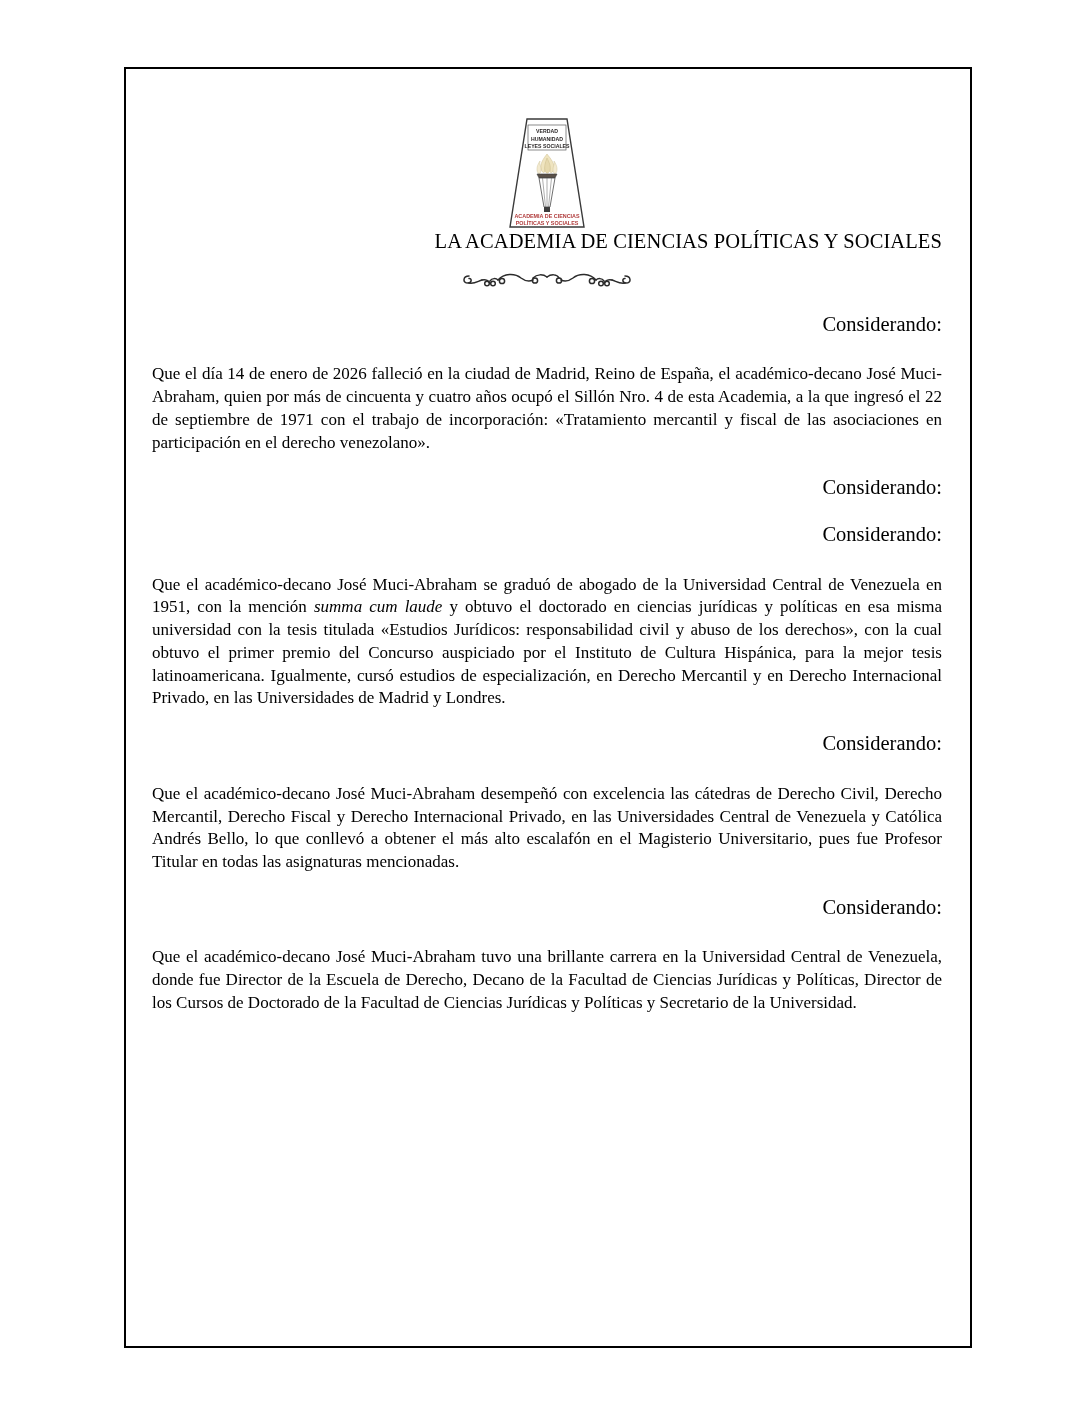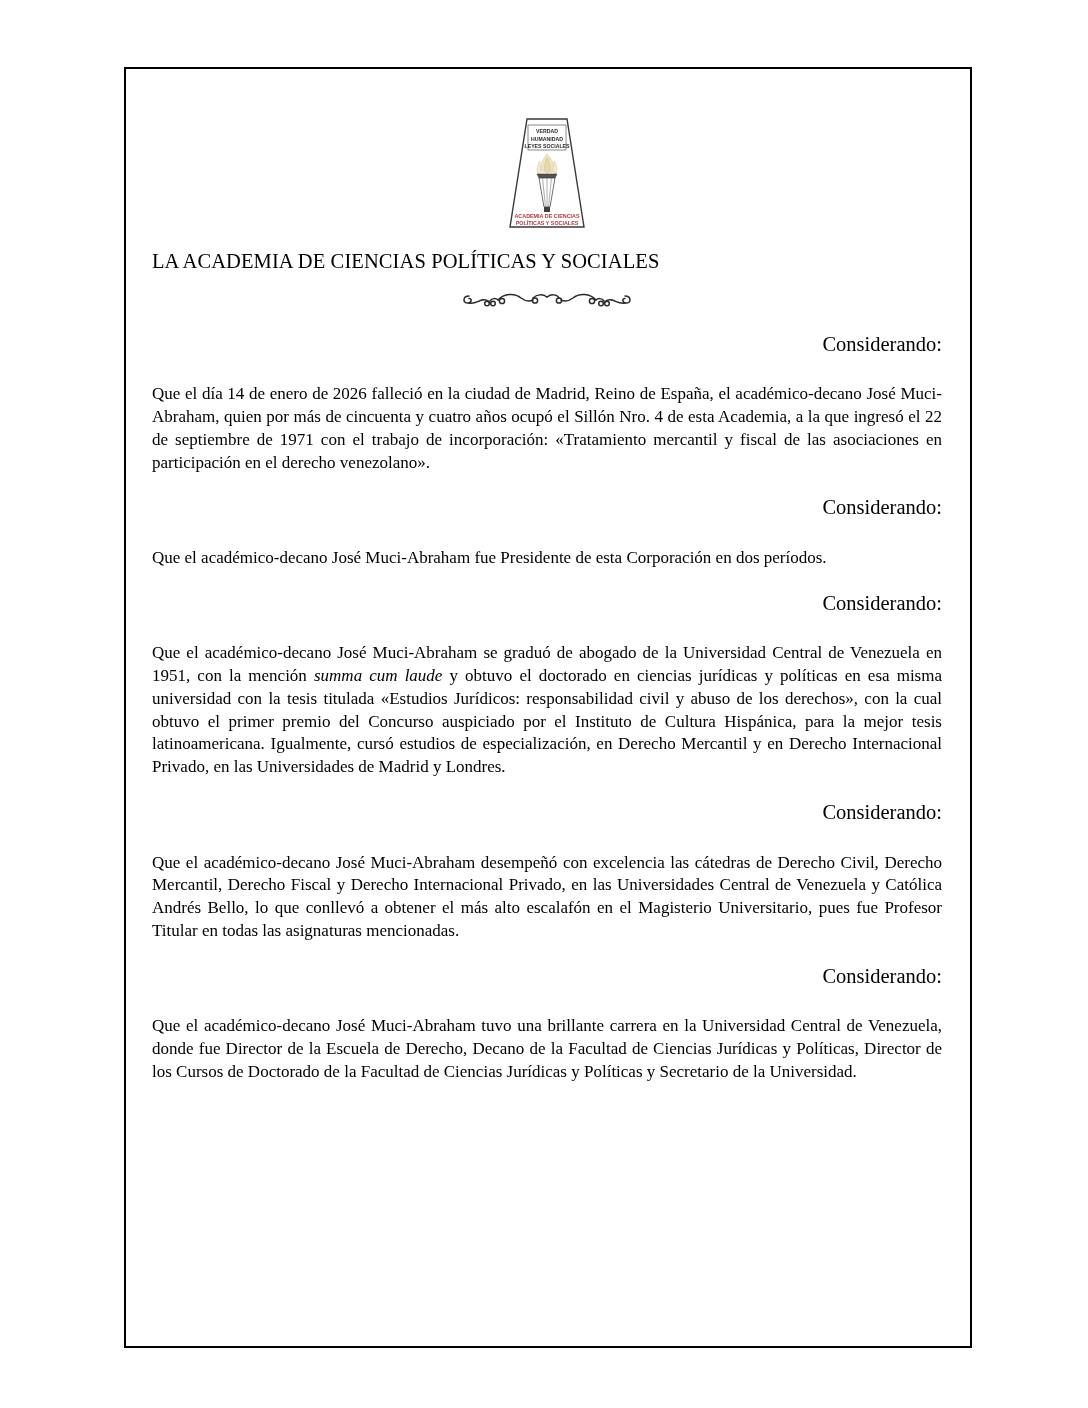--- a/index.html
+++ b/index.html
@@ -42,22 +42,21 @@
   }
   .emblem {
     position: relative;
     width: 86px;
     height: 112px;
   }
   .emblem svg { display: block; }
 
   
   .doc-title {
-    margin-top: 20px;
-    text-align: left;
+    text-align: right;
     font-size: 20.5px;
     letter-spacing: 0.1px;
     line-height: 1.2;
     white-space: nowrap;
   }
 
   
   .ornament {
     margin-top: 13px;
     display: flex;
@@ -160,21 +159,20 @@
       </svg>
     </div>
 
     <div class="block">
       <div class="considerando">Considerando:</div>
       <div class="para">Que el día 14 de enero de 2026 falleció en la ciudad de Madrid, Reino de España, el académico-decano José Muci-Abraham, quien por más de cincuenta y cuatro años ocupó el Sillón Nro. 4 de esta Academia, a la que ingresó el 22 de septiembre de 1971 con el trabajo de incorporación: «Tratamiento mercantil y fiscal de las asociaciones en participación en el derecho venezolano».</div>
     </div>
 
     <div class="block">
       <div class="considerando">Considerando:</div>
-      <div class="para">Que el académico-decano José Muci-Abraham fue Presidente de esta Corporación en dos períodos.</div>
     </div>
 
     <div class="block">
       <div class="considerando">Considerando:</div>
       <div class="para">Que el académico-decano José Muci-Abraham se graduó de abogado de la Universidad Central de Venezuela en 1951, con la mención <em>summa cum laude</em> y obtuvo el doctorado en ciencias jurídicas y políticas en esa misma universidad con la tesis titulada «Estudios Jurídicos: responsabilidad civil y abuso de los derechos», con la cual obtuvo el primer premio del Concurso auspiciado por el Instituto de Cultura Hispánica, para la mejor tesis latinoamericana. Igualmente, cursó estudios de especialización, en Derecho Mercantil y en Derecho Internacional Privado, en las Universidades de Madrid y Londres.</div>
     </div>
 
     <div class="block">
       <div class="considerando">Considerando:</div>
       <div class="para">Que el académico-decano José Muci-Abraham desempeñó con excelencia las cátedras de Derecho Civil, Derecho Mercantil, Derecho Fiscal y Derecho Internacional Privado, en las Universidades Central de Venezuela y Católica Andrés Bello, lo que conllevó a obtener el más alto escalafón en el Magisterio Universitario, pues fue Profesor Titular en todas las asignaturas mencionadas.</div>

